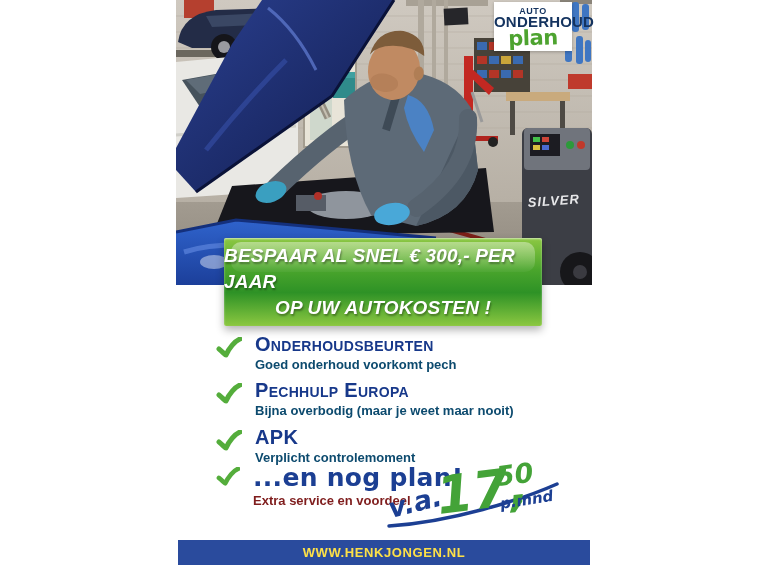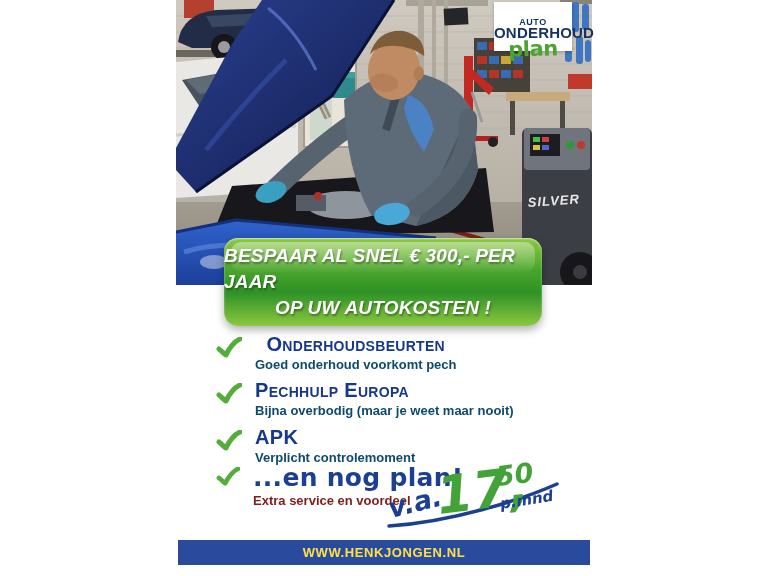--- a/index.html
+++ b/index.html
@@ -5,43 +5,43 @@
   html,body{margin:0;padding:0;background:#ffffff;}
   body{width:768px;height:576px;overflow:hidden;font-family:"Liberation Sans",sans-serif;}
   .flyer{position:relative;width:416px;height:576px;margin:0 auto;background:#fff;}
 
   
   .photo{position:absolute;top:0;left:0;width:416px;height:285px;overflow:hidden;}
   .photo svg{display:block;}
 
   
   .logo-box{position:absolute;top:2px;right:20px;width:78px;height:49px;background:#fff;
-    border-radius:0;text-align:center;box-shadow:0 1px 3px rgba(0,0,0,.25);padding-top:15px;box-sizing:border-box;z-index:5;}
+    border-radius:0;text-align:center;box-shadow:0 1px 3px rgba(0,0,0,.25);padding-top:4px;box-sizing:border-box;z-index:5;}
   .logo-top{font-size:9px;font-weight:bold;color:#14335f;letter-spacing:.5px;line-height:10px;}
   .logo-mid{font-size:15px;font-weight:bold;color:#14335f;letter-spacing:.2px;line-height:11px;}
   .logo-bottom{font-size:21px;font-weight:bold;color:#4da32f;line-height:22px;letter-spacing:-.5px;
     font-family:"DejaVu Sans",sans-serif;transform:rotate(-2deg);}
 
   
-  .banner{position:absolute;left:48px;top:238px;width:318px;height:88px;border-radius:14px;
+  .banner{position:absolute;left:48px;top:238px;width:318px;height:88px;border-radius:2px;
     background:linear-gradient(180deg,#8dc843 0%,#4aa52c 36%,#2e9226 62%,#8cc841 100%);
     box-shadow:0 4px 8px rgba(0,0,0,.3), inset 0 1px 2px rgba(255,255,255,.6);
     display:flex;flex-direction:column;align-items:center;justify-content:center;z-index:4;}
   .banner-gloss{position:absolute;top:4px;left:7px;right:7px;height:30px;border-radius:10px;
     background:linear-gradient(180deg,rgba(255,255,255,.40),rgba(255,255,255,.04));}
   .banner-line{position:relative;color:#fff;font-weight:bold;font-style:italic;font-size:19px;
     line-height:26px;text-shadow:1px 2px 2px rgba(0,0,0,.35);letter-spacing:.2px;}
 
   
   .benefit{position:absolute;left:40px;display:flex;align-items:flex-start;}
   .benefit .check{flex:0 0 auto;margin-top:3px;}
   .btext{margin-left:13px;}
   .btitle{font-size:20px;font-weight:bold;font-variant:small-caps;color:#17388a;line-height:21px;letter-spacing:.3px;}
   .bsub{font-size:13px;font-weight:bold;color:#0c4a6e;margin-top:3px;line-height:14px;}
-  .benefit.b1{top:334px;text-align:center;} .benefit.b2{top:380px;} .benefit.b3{top:427px;} .benefit.b4{top:464px;}
+  .benefit.b1{top:334px;} .benefit.b2{top:380px;} .benefit.b3{top:427px;} .benefit.b4{top:464px;}
   .benefit.b4 .btitle{font-variant:normal;font-size:25px;color:#1c3f93;font-family:"DejaVu Sans",sans-serif;line-height:27px;}
   .benefit.b4 .bsub{color:#7f1d1d;}
 
   
   .price{position:absolute;left:205px;top:452px;width:192px;height:88px;z-index:3;}
 
   
   .footer-bar{position:absolute;left:2px;top:540px;width:412px;height:25px;background:#2a4b9d;
     display:flex;align-items:center;justify-content:center;}
   .footer-url{color:#fde047;font-weight:bold;font-size:13px;letter-spacing:.6px;}

